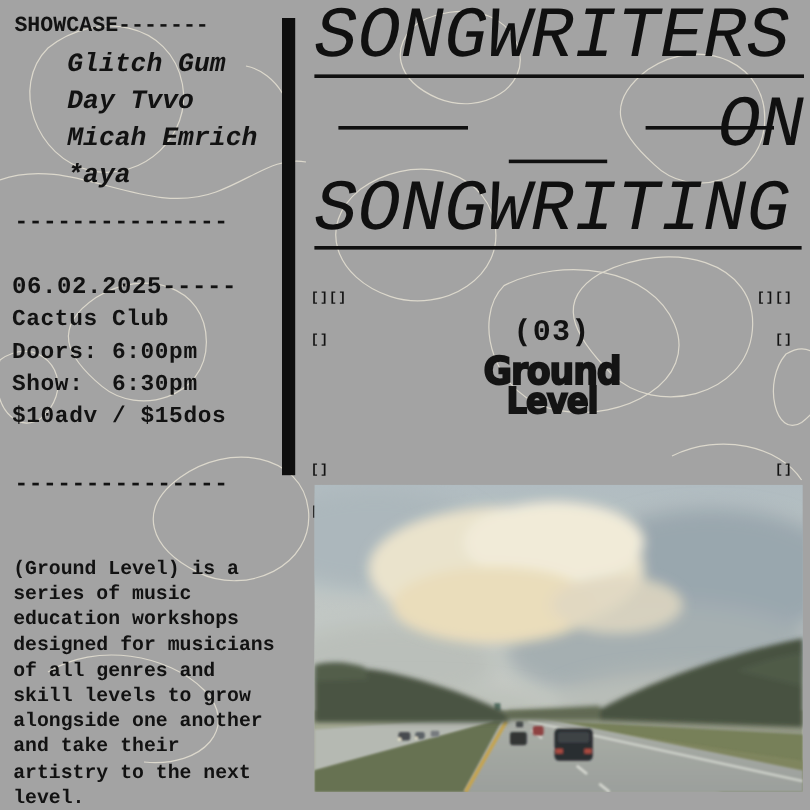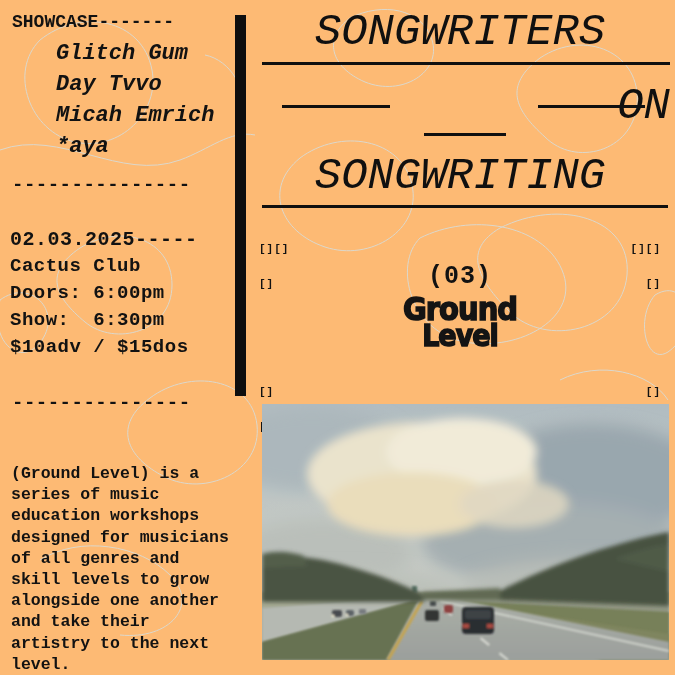--- a/index.html
+++ b/index.html
@@ -1,18 +1,18 @@
 <!DOCTYPE html>
 <html><head>
 <meta charset="utf-8">
 <style>
   html,body{margin:0;padding:0;}
   .page{
     position:relative;width:675px;height:675px;overflow:hidden;
-    background:#fdba74;
+    background:#a3a3a3;
     font-family:"Liberation Mono", monospace;
     color:#121212;
   }
   .contours{position:absolute;left:0;top:0;z-index:0;}
   .layer{position:absolute;z-index:1;}
 
   
   .showcase-label{left:12px;top:12px;font-size:18px;font-weight:700;white-space:pre;}
   .artist-list{left:28px;top:38px;margin-left:28px;}
   .artist-list div{font-size:22px;font-weight:700;font-style:italic;line-height:31px;white-space:pre;}
@@ -28,21 +28,21 @@
     white-space:pre-line;
     margin-top:12px;
   }
 
   
   .vbar{left:235px;top:15px;width:11px;height:381px;background:#0e0e0e;}
 
   
   .title-line{
     left:250px;width:420px;text-align:center;
-    font-style:italic;font-size:44px;line-height:60px;font-weight:400;
+    font-style:italic;font-size:60px;line-height:60px;font-weight:400;
     white-space:pre;color:#101010;
   }
   .title-1{top:2px;}
   .title-on{top:76px;text-align:right;}
   .title-3{top:146px;}
   .rule{background:#101010;height:3px;}
   .rule-1{left:262px;top:62px;width:408px;}
   .rule-on{left:424px;top:133px;width:82px;}
   .rule-3{left:262px;top:205px;width:406px;}
   .dash-left{left:282px;top:105px;width:108px;height:3px;background:#101010;}
@@ -97,21 +97,21 @@
   <div class="layer artist-list">
     <div>Glitch Gum</div>
     <div>Day Tvvo</div>
     <div>Micah Emrich</div>
     <div>*aya</div>
   </div>
 
   <div class="layer divider divider-1">---------------</div>
 
   <div class="layer event-block">
-    <div class="event-date">02.03.2025-----</div>
+    <div class="event-date">06.02.2025-----</div>
     <div>Cactus Club</div>
     <div>Doors: 6:00pm</div>
     <div>Show:  6:30pm</div>
     <div>$10adv / $15dos</div>
   </div>
 
   <div class="layer divider divider-2">---------------</div>
 
   <div class="layer description">(Ground Level) is a
 series of music

